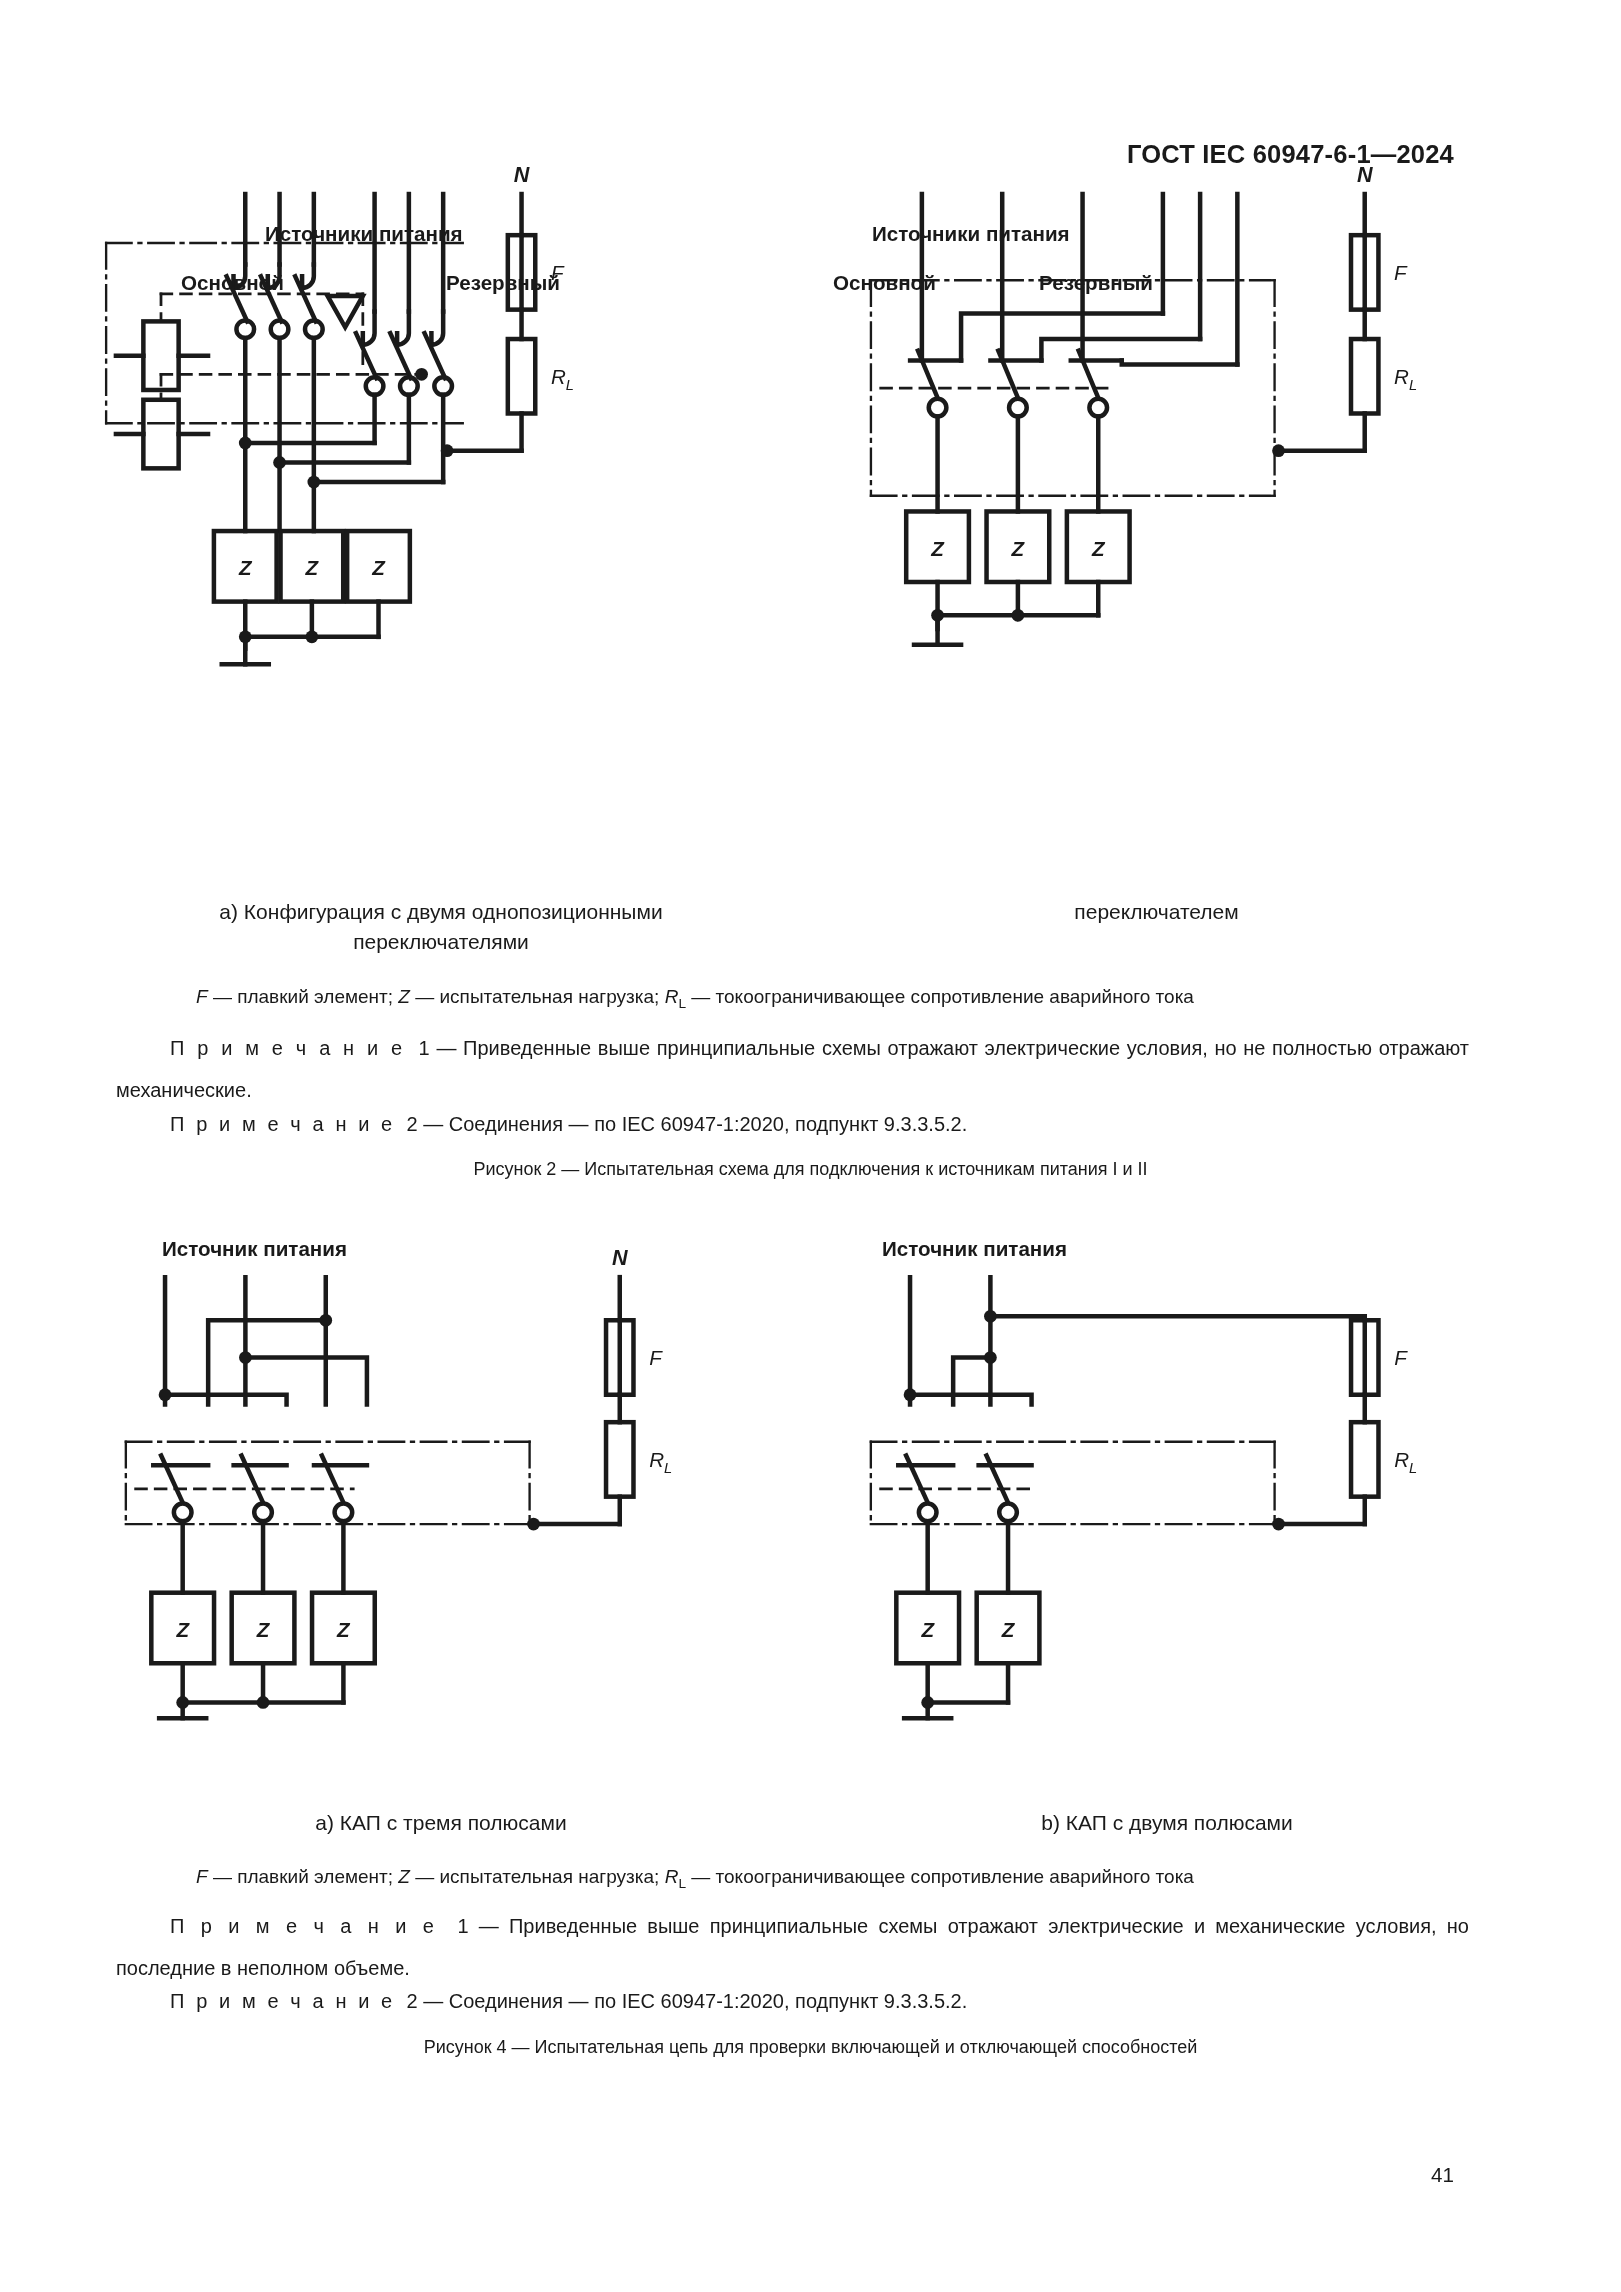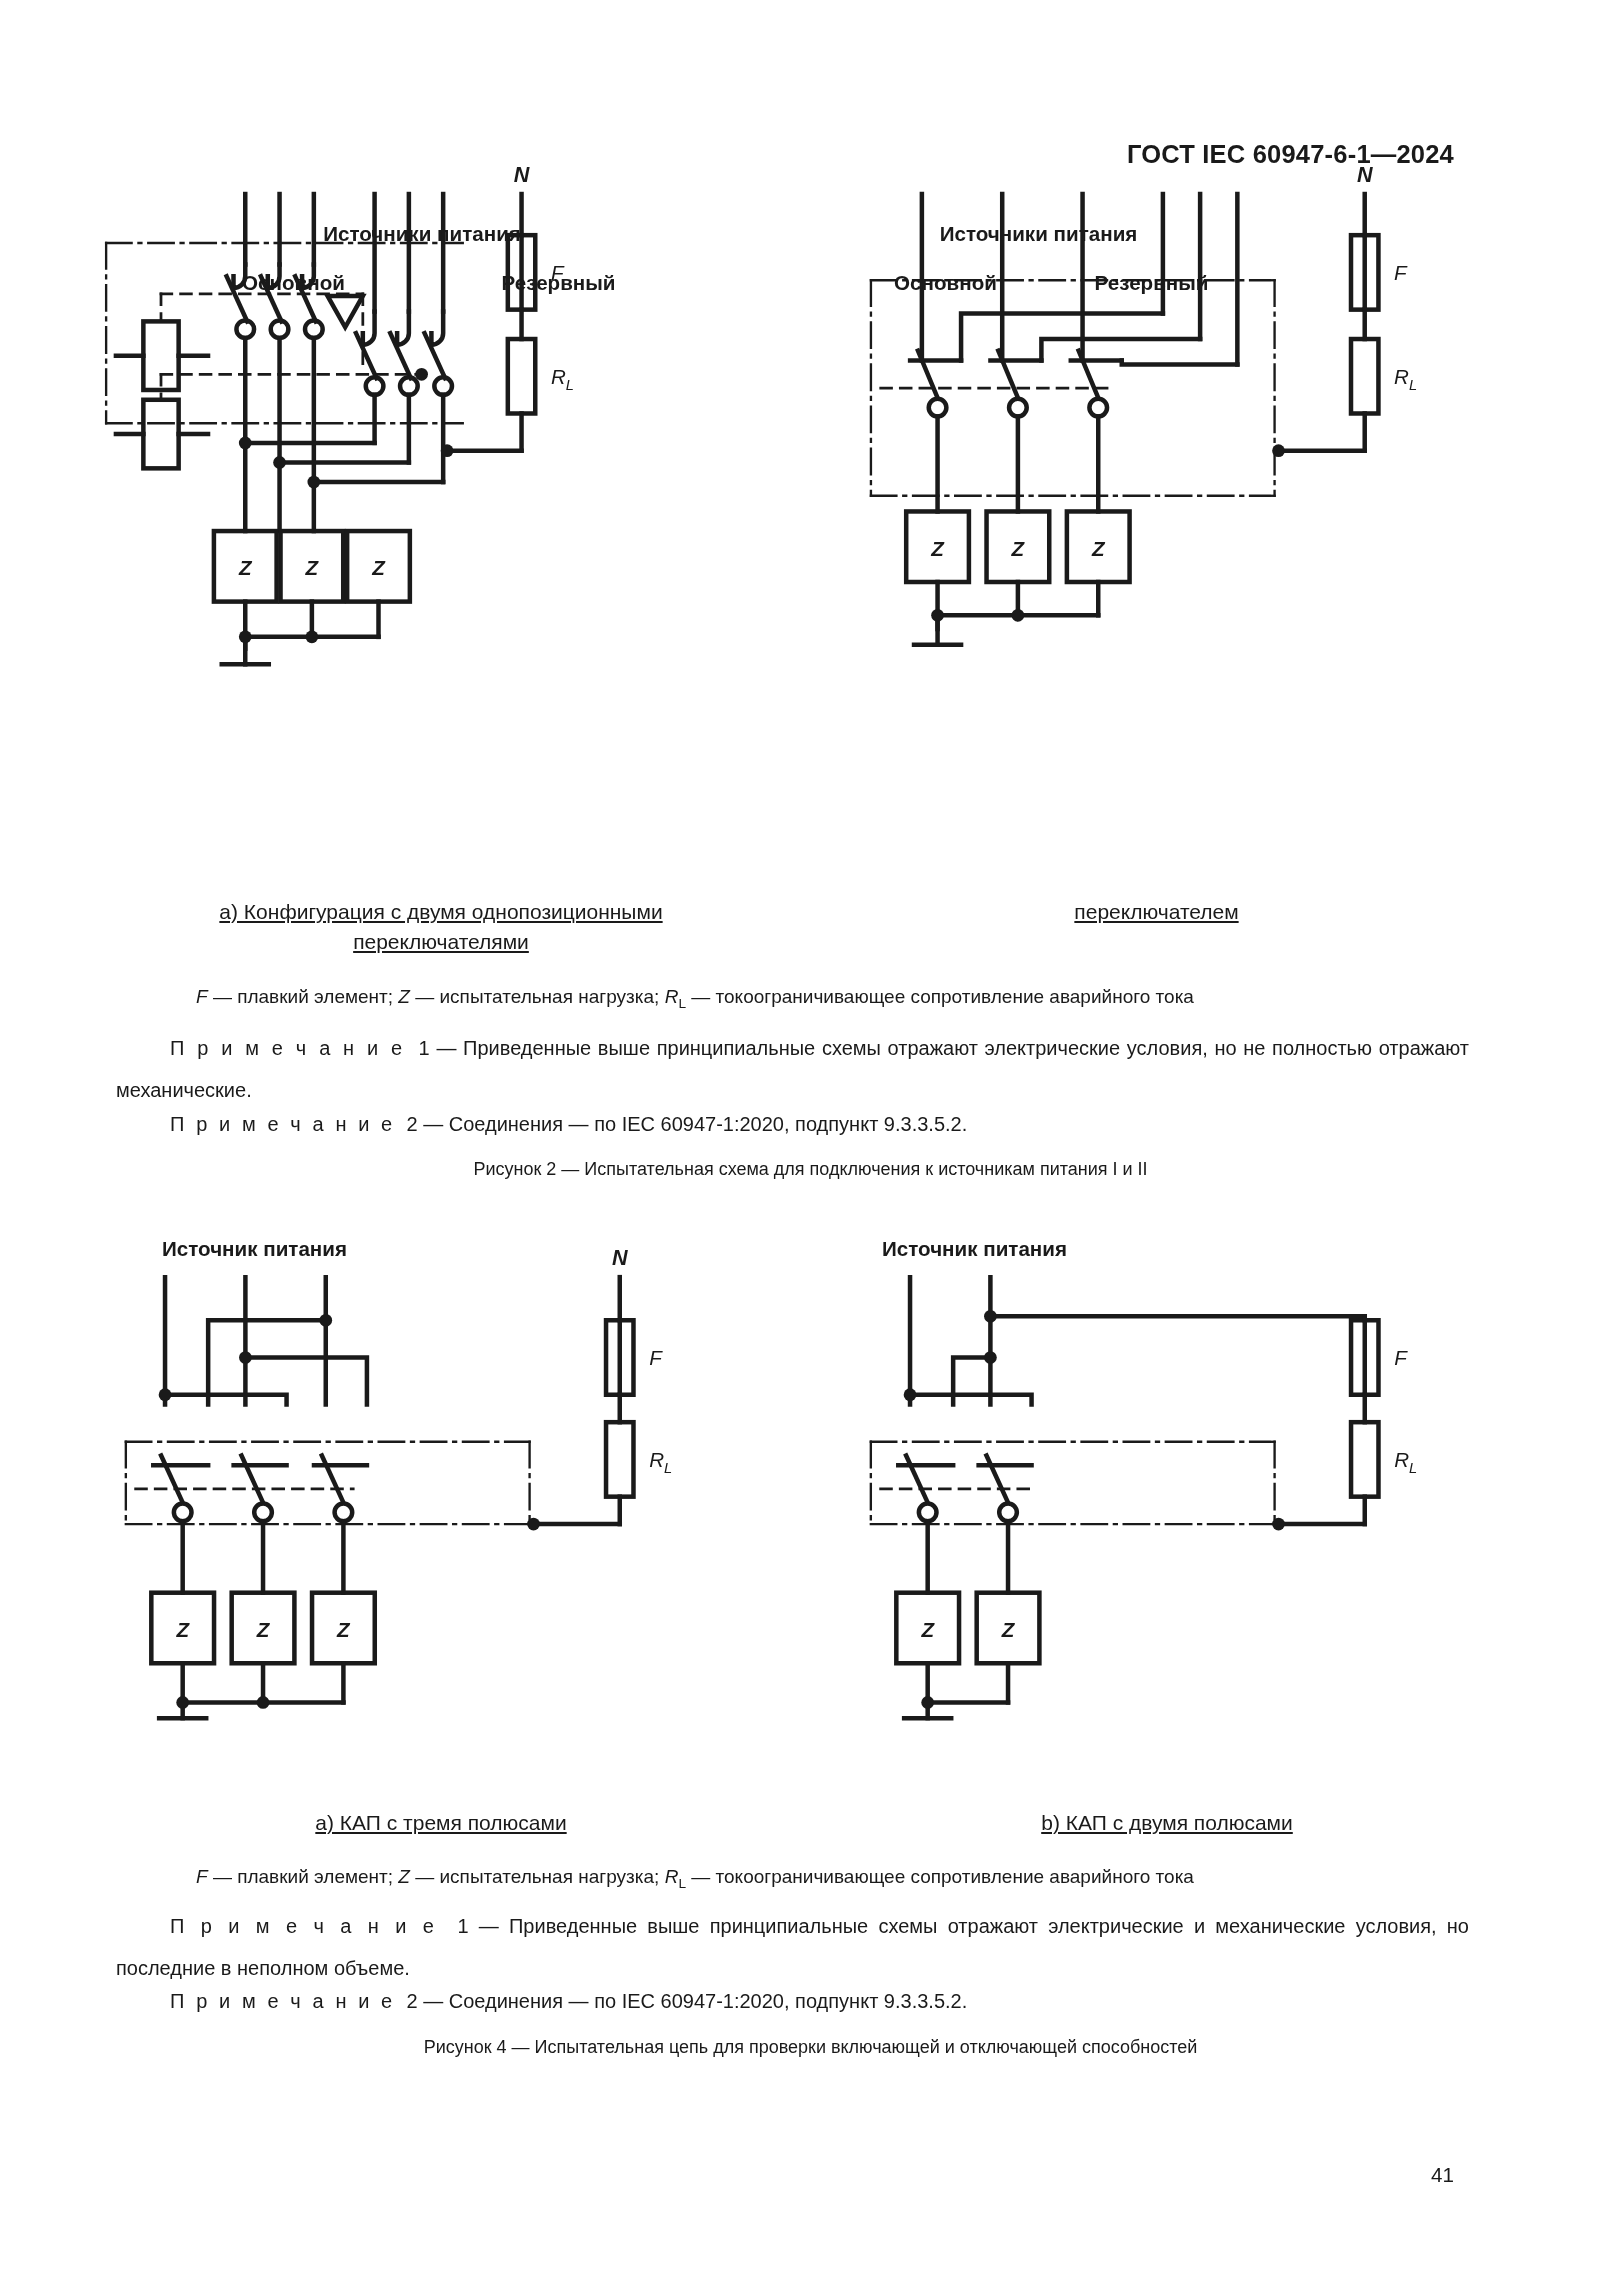--- a/index.html
+++ b/index.html
@@ -13,37 +13,37 @@
 
   
   .hdr{
     position:absolute;top:140px;right:167px;
     font-size:25.5px;font-weight:bold;letter-spacing:0.2px;
     white-space:nowrap;
   }
 
   
   .txt{position:absolute;font-size:21px;line-height:32px;}
-  .center{text-align:center;}
+  .center{text-align:left;}
   .legend{
     position:absolute;font-size:19px;line-height:29px;
   }
   .note{
     position:absolute;font-size:20px;line-height:42px;
     text-align:justify;
   }
   .sp{letter-spacing:3.1px;}
   .figtitle{
     position:absolute;font-size:18px;text-align:center;width:100%;
   }
   .pageno{
     position:absolute;right:167px;bottom:106px;font-size:20.6px;
   }
   .cap{
-    position:absolute;font-size:21px;line-height:30px;text-align:center;text-decoration:underline;
+    position:absolute;font-size:21px;line-height:30px;text-align:center;
   }
   sub{font-size:.72em;}
   .ital{font-style:italic;}
 
   svg{display:block;}
   .dg{position:absolute;}
 </style>
 </head>
 <body>
 

